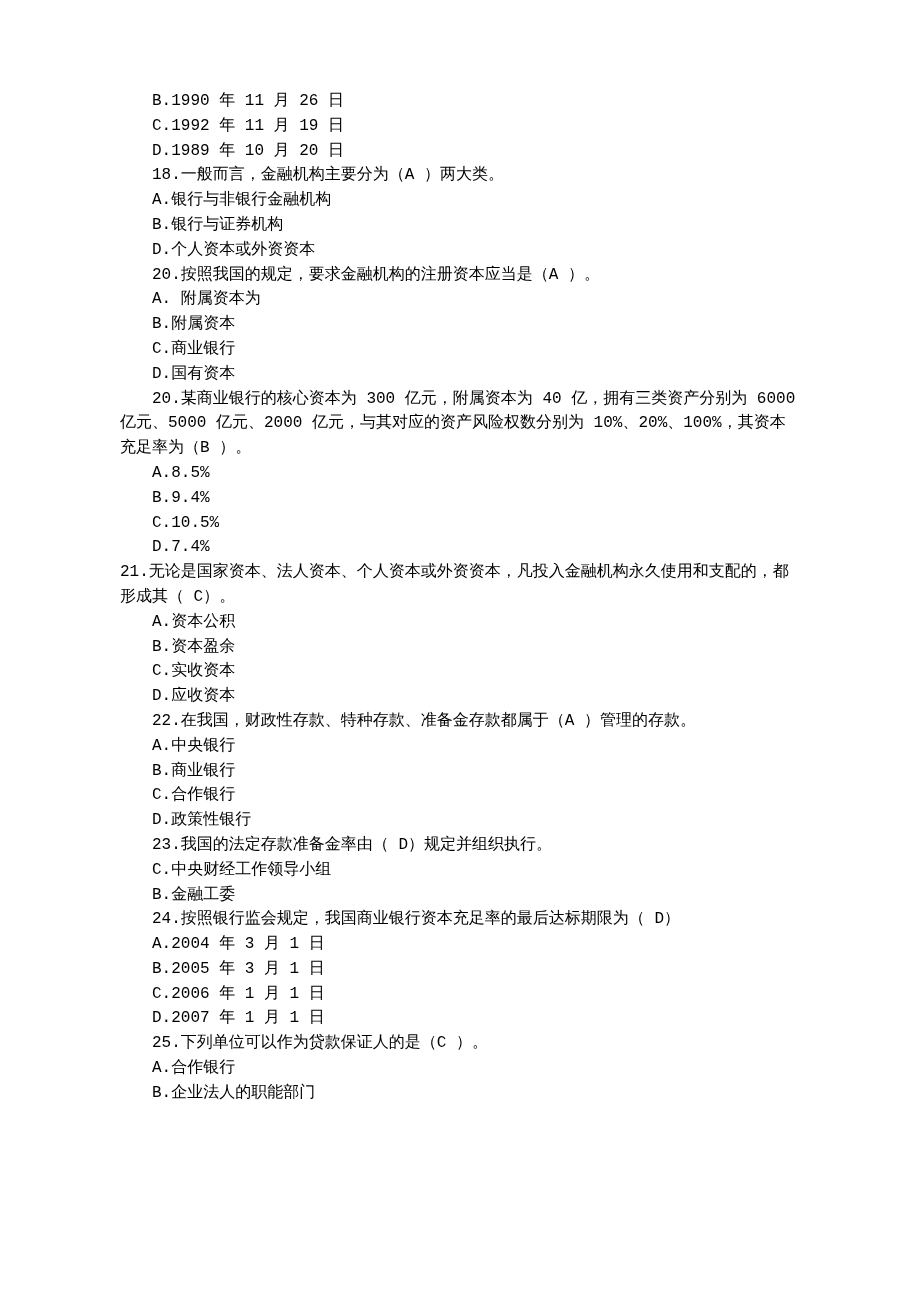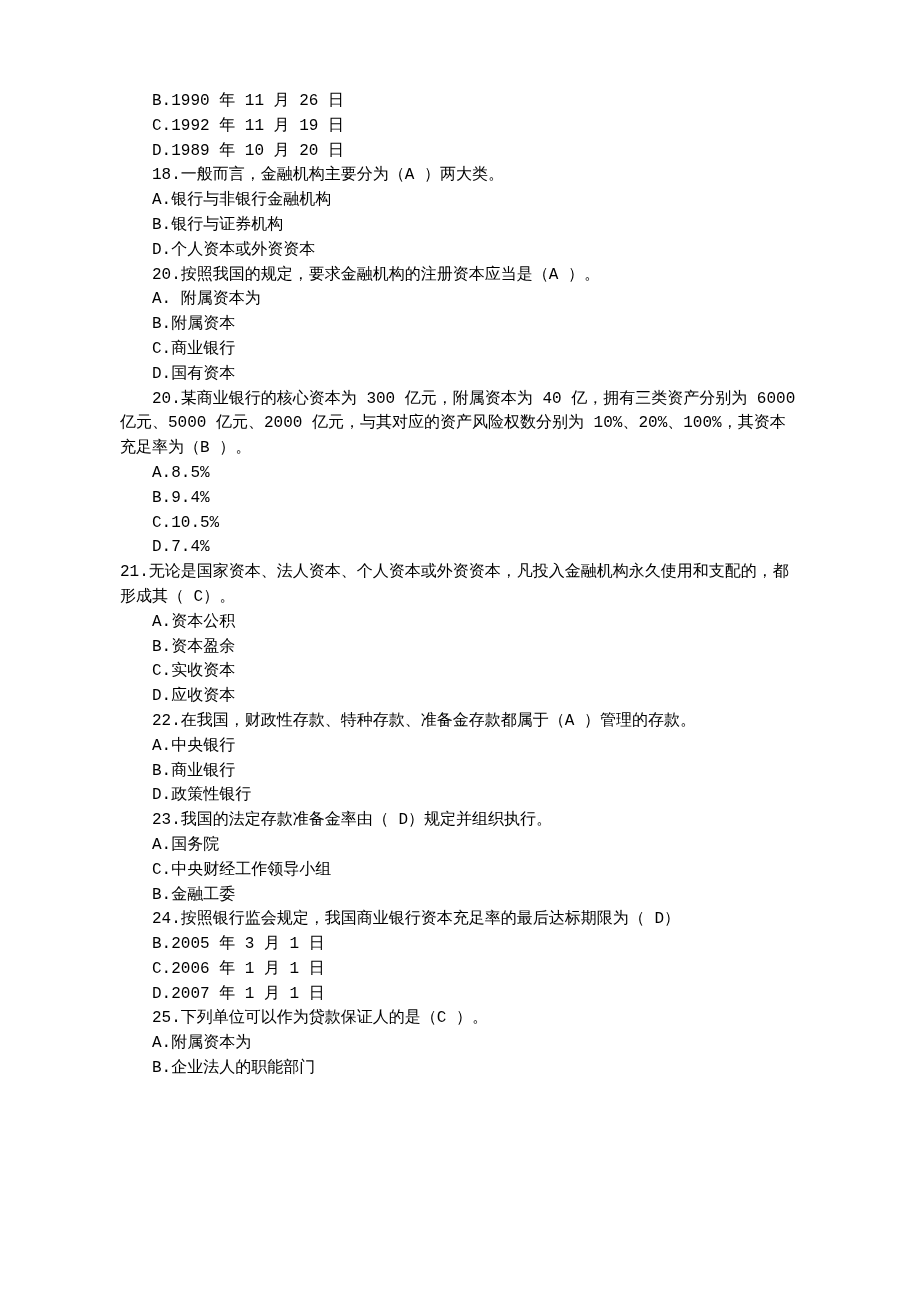--- a/index.html
+++ b/index.html
@@ -50,25 +50,26 @@
     <div class="line indent">C.10.5%</div>
     <div class="line indent">D.7.4%</div>
     <div class="line no-indent">21.无论是国家资本、法人资本、个人资本或外资资本，凡投入金融机构永久使用和支配的，都形成其（ C）。</div>
     <div class="line indent">A.资本公积</div>
     <div class="line indent">B.资本盈余</div>
     <div class="line indent">C.实收资本</div>
     <div class="line indent">D.应收资本</div>
     <div class="line indent">22.在我国，财政性存款、特种存款、准备金存款都属于（A  ）管理的存款。</div>
     <div class="line indent">A.中央银行</div>
     <div class="line indent">B.商业银行</div>
+    <div class="line indent">C.合作银行</div>
     <div class="line indent">D.政策性银行</div>
     <div class="line indent">23.我国的法定存款准备金率由（ D）规定并组织执行。</div>
-    <div class="line indent">A.国务院</div>
     <div class="line indent">C.中央财经工作领导小组</div>
     <div class="line indent">B.金融工委</div>
     <div class="line indent">24.按照银行监会规定，我国商业银行资本充足率的最后达标期限为（ D）</div>
+    <div class="line indent">A.2004 年 3 月 1 日</div>
     <div class="line indent">B.2005 年 3 月 1 日</div>
     <div class="line indent">C.2006 年 1 月 1 日</div>
     <div class="line indent">D.2007 年 1 月 1 日</div>
     <div class="line indent">25.下列单位可以作为贷款保证人的是（C  ）。</div>
-    <div class="line indent">A.附属资本为</div>
+    <div class="line indent">A.合作银行</div>
     <div class="line indent">B.企业法人的职能部门</div>
   </div>
 
 </body></html>

